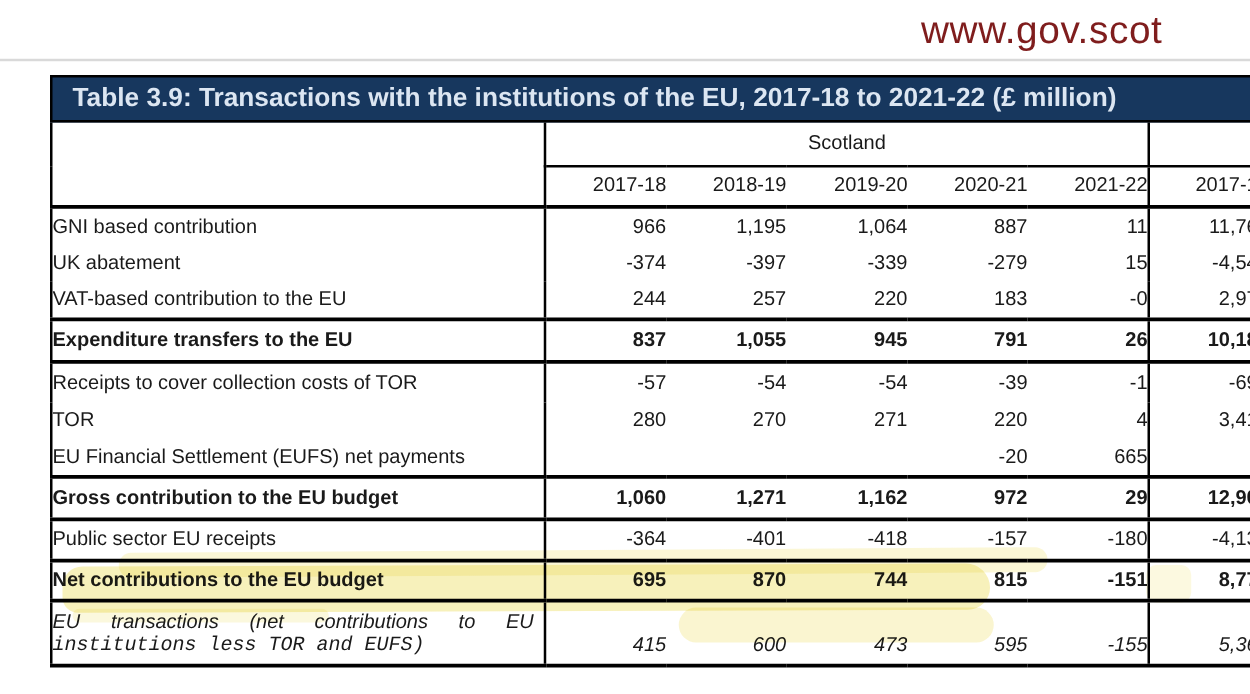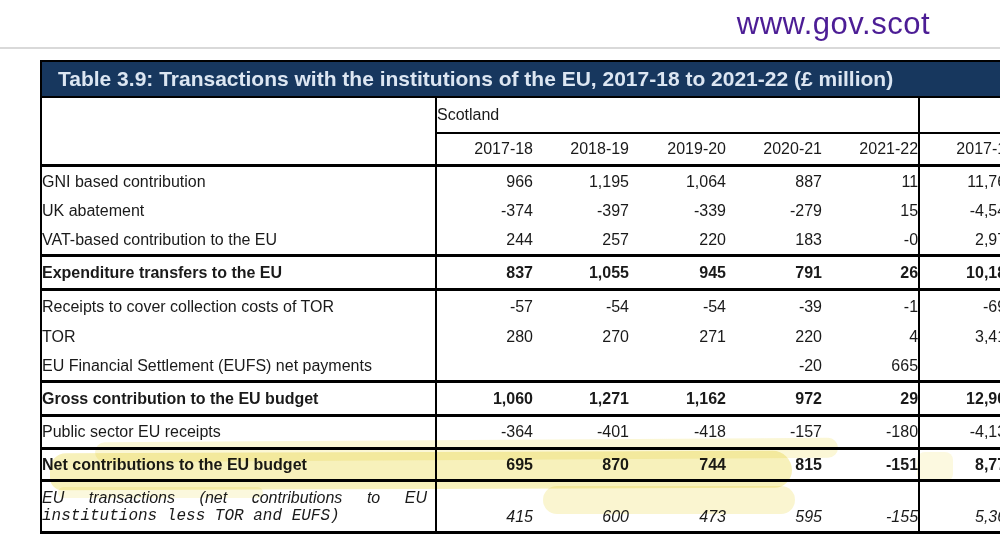--- a/index.html
+++ b/index.html
@@ -2,39 +2,39 @@
 <html><head>
 <meta charset="utf-8">
 <style>
   html,body{margin:0;padding:0;background:#ffffff;}
   .viewport{
     position:relative;width:1000px;height:555px;background:#ffffff;
     overflow:hidden;font-family:"Liberation Sans",sans-serif;color:#1a1a1a;
   }
   .site-header{
     position:absolute;top:6px;right:70px;font-size:31px;line-height:36px;
-    color:#4c1d95;letter-spacing:0.5px;
+    color:#7f1d1d;letter-spacing:0.5px;
   }
   .rule{position:absolute;top:47px;left:0;width:1000px;height:2px;background:#d9d9d9;}
   .tablewrap{position:absolute;left:40px;top:60px;width:1000px;}
   .titlebar{
     box-sizing:border-box;height:38px;background:#17375e;border:2px solid #000;
     color:#dce6f2;font-size:21px;font-weight:bold;line-height:33px;
     padding-left:16px;white-space:nowrap;overflow:hidden;
   }
   table.t39{
     border-collapse:collapse;table-layout:fixed;width:1000px;
     border-left:2px solid #000;font-size:16px;
   }
   .t39 th,.t39 td{padding:0;font-weight:normal;overflow:hidden;white-space:nowrap;}
   .lbl{padding-left:15px;text-align:left;border-right:2px solid #000;}
   .val{text-align:right;padding-right:13px;}
   .rcol{border-left:2px solid #000;}
   td.rcol.val,th.rcol{padding-right:26px;}
-  .grp{font-weight:bold;text-align:left;height:34px;border-bottom:2px solid #000;}
+  .grp{font-weight:bold;text-align:center;height:34px;border-bottom:2px solid #000;}
   .corner{border-bottom:3px solid #000;}
   .yr{font-weight:bold;text-align:right;padding-right:24px;height:30px;border-bottom:3px solid #000;}
   th.yr.rcol{text-align:right;padding-right:26px;}
   tr.sep td{border-bottom:3px solid #000;}
   tr.bold td{font-weight:bold;}
   tr.italic td{font-style:italic;margin-top:40px;}
   tr.rh29 td{height:29px;} tr.rh30 td{height:30px;} tr.rh31 td{height:31px;margin-left:41px;}
   tr.rh28 td{height:28px;} tr.rh43 td{height:43px;}
   tr.two-line td.val{vertical-align:bottom;padding-bottom:5px;}
   tr.two-line td.lbl{padding-top:3px;padding-bottom:3px;white-space:normal;line-height:19px;}

